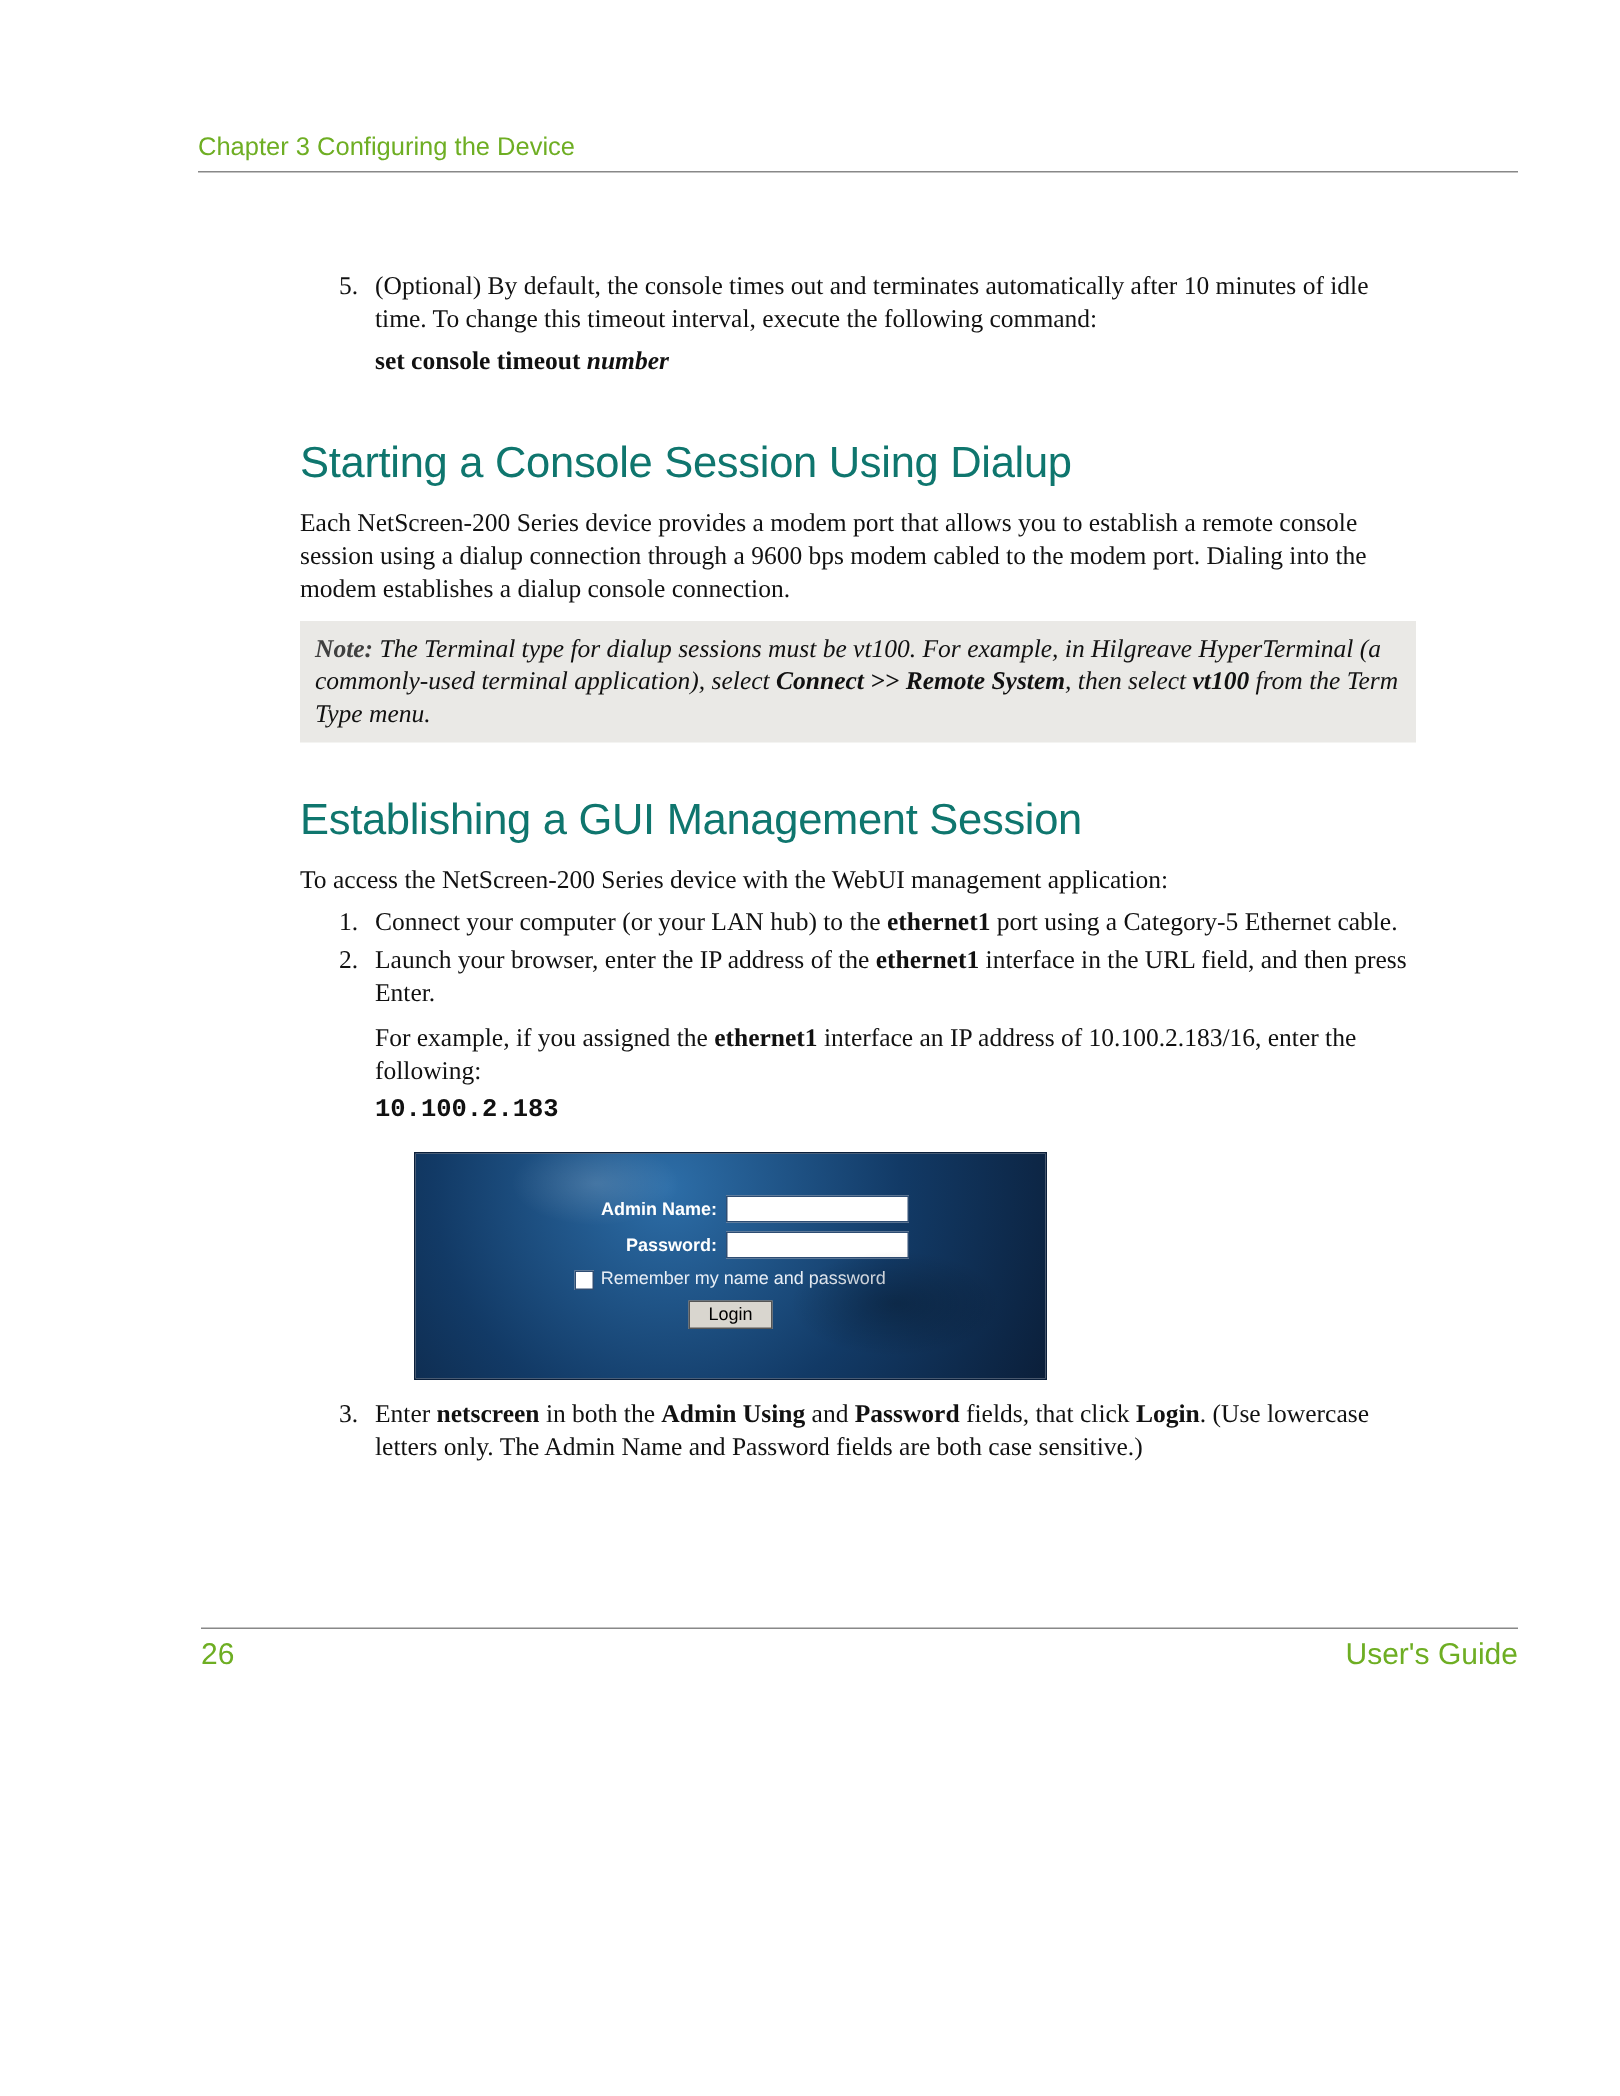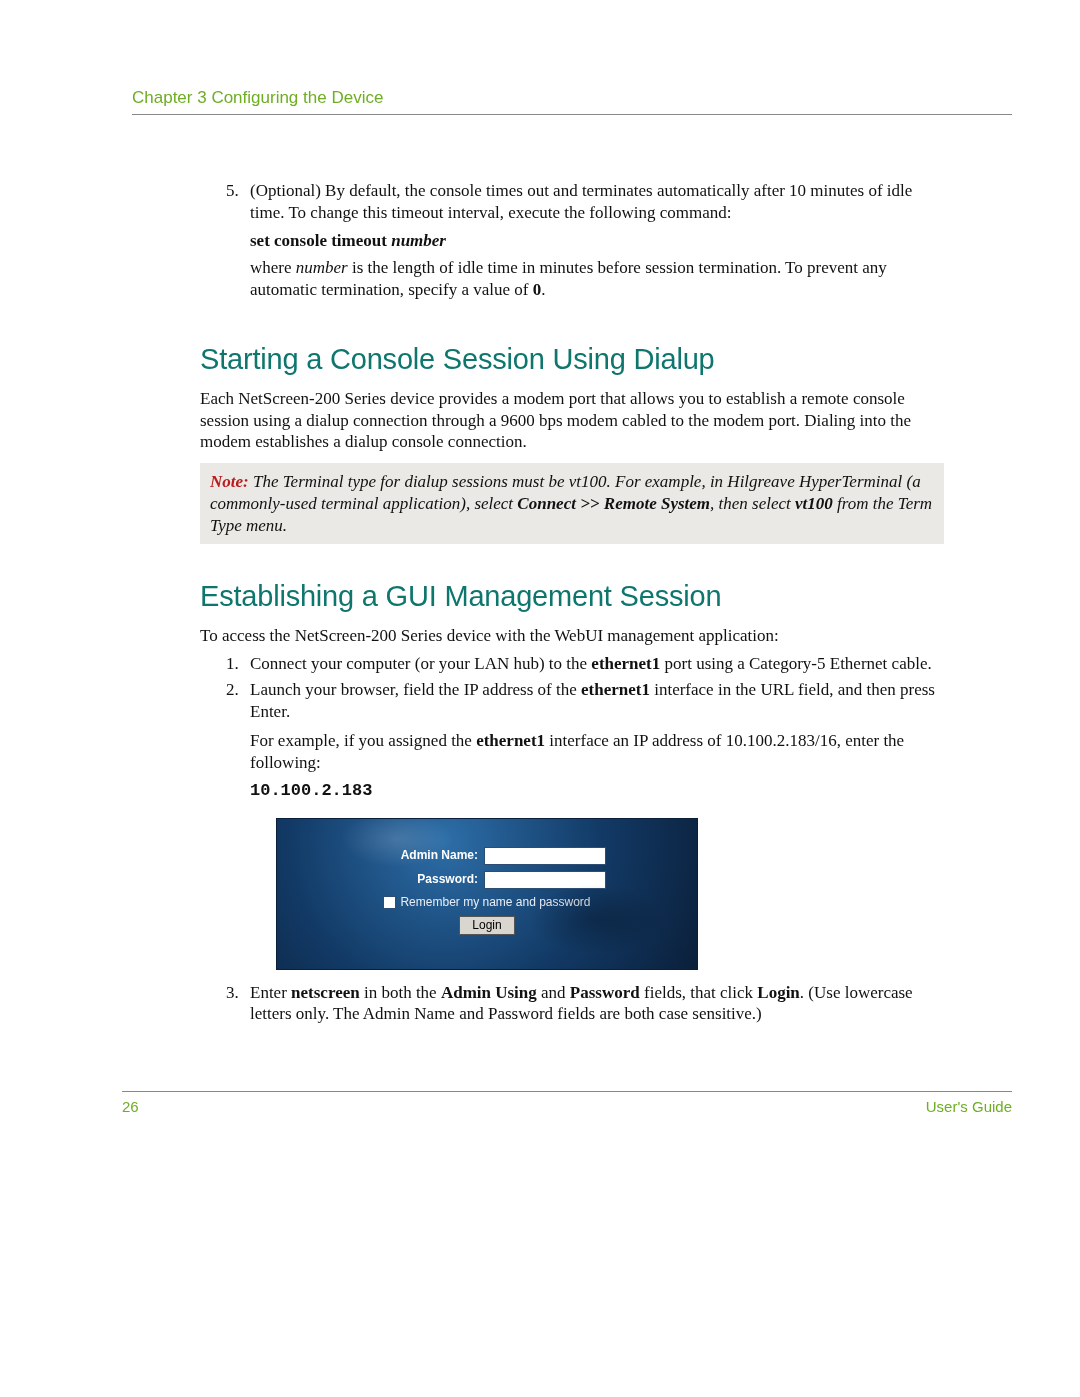--- a/index.html
+++ b/index.html
@@ -66,21 +66,21 @@
     margin-bottom: 6px;
   }
   .notebox {
     background: #eae9e6;
     padding: 8px 10px;
     margin-top: 10px;
     font-style: italic;
     font-family: Georgia, serif;
   }
   .notebox .lead {
-    color: #b91c1c;
+    color: #404040;
     font-weight: bold;
     font-style: italic;
   }
   .login-box {
     position: relative;
     margin: 10px 0 12px 76px;
     width: 420px;
     height: 150px;
     background: radial-gradient(circle at 40% 15%, #2d6ea8 0%, #123a66 55%, #0b1f3a 100%);
     border: 1px solid #0b1f3a;
@@ -142,27 +142,27 @@
     padding: 1px 12px;
     font-size: 12px;
     background: #d9d6cf;
     border: 1px solid #555;
     color: #000;
     font-family: Arial, sans-serif;
   }
   .footer {
     position: absolute;
     bottom: 52px;
-    left: 90px;
+    left: 102px;
     right: 100px;
     border-top: 1px solid #888;
     padding-top: 6px;
     font-family: Arial, Helvetica, sans-serif;
     color: #6eae23;
-    font-size: 15px;
+    font-size: 20px;
     display: flex;
     justify-content: space-between;
     align-items: center;
   }
 </style>
 </head>
 <body>
 
 <div class="page">
 
@@ -172,23 +172,20 @@
 
   <div class="body-col">
 
     <div class="num-item">
       <div class="num">5.</div>
       <div class="txt">
         <div class="para">(Optional) By default, the console times out and terminates automatically after 10 minutes of idle time. To change this timeout interval, execute the following command:</div>
         <div class="para">
           <span class="bold">set console timeout </span><span class="bold ital">number</span>
         </div>
-        <div class="para">
-          <span>where </span><span class="ital">number</span><span> is the length of idle time in minutes before session termination. To prevent any automatic termination, specify a value of </span><span class="bold">0</span><span>.</span>
-        </div>
       </div>
     </div>
 
     <div class="h1">Starting a Console Session Using Dialup</div>
     <div class="para">Each NetScreen-200 Series device provides a modem port that allows you to establish a remote console session using a dialup connection through a 9600 bps modem cabled to the modem port. Dialing into the modem establishes a dialup console connection.</div>
 
     <div class="notebox">
       <span class="lead">Note:</span><span> The Terminal type for dialup sessions must be vt100. For example, in Hilgreave HyperTerminal (a commonly-used terminal application), select </span><span class="bold">Connect &gt;&gt; Remote System</span><span>, then select </span><span class="bold">vt100</span><span> from the Term Type menu.</span>
     </div>
 
@@ -199,21 +196,21 @@
       <div class="num">1.</div>
       <div class="txt">
         <span>Connect your computer (or your LAN hub) to the </span><span class="bold">ethernet1</span><span> port using a Category-5 Ethernet cable.</span>
       </div>
     </div>
 
     <div class="num-item">
       <div class="num">2.</div>
       <div class="txt">
         <div class="para">
-          <span>Launch your browser, field the IP address of the </span><span class="bold">ethernet1</span><span> interface in the URL field, and then press Enter.</span>
+          <span>Launch your browser, enter the IP address of the </span><span class="bold">ethernet1</span><span> interface in the URL field, and then press Enter.</span>
         </div>
         <div class="para" style="margin-top:8px;">
           <span>For example, if you assigned the </span><span class="bold">ethernet1</span><span> interface an IP address of 10.100.2.183/16, enter the following:</span>
         </div>
         <div class="para mono">10.100.2.183</div>
       </div>
     </div>
 
     <div class="login-box">
       <div class="login-inner">

